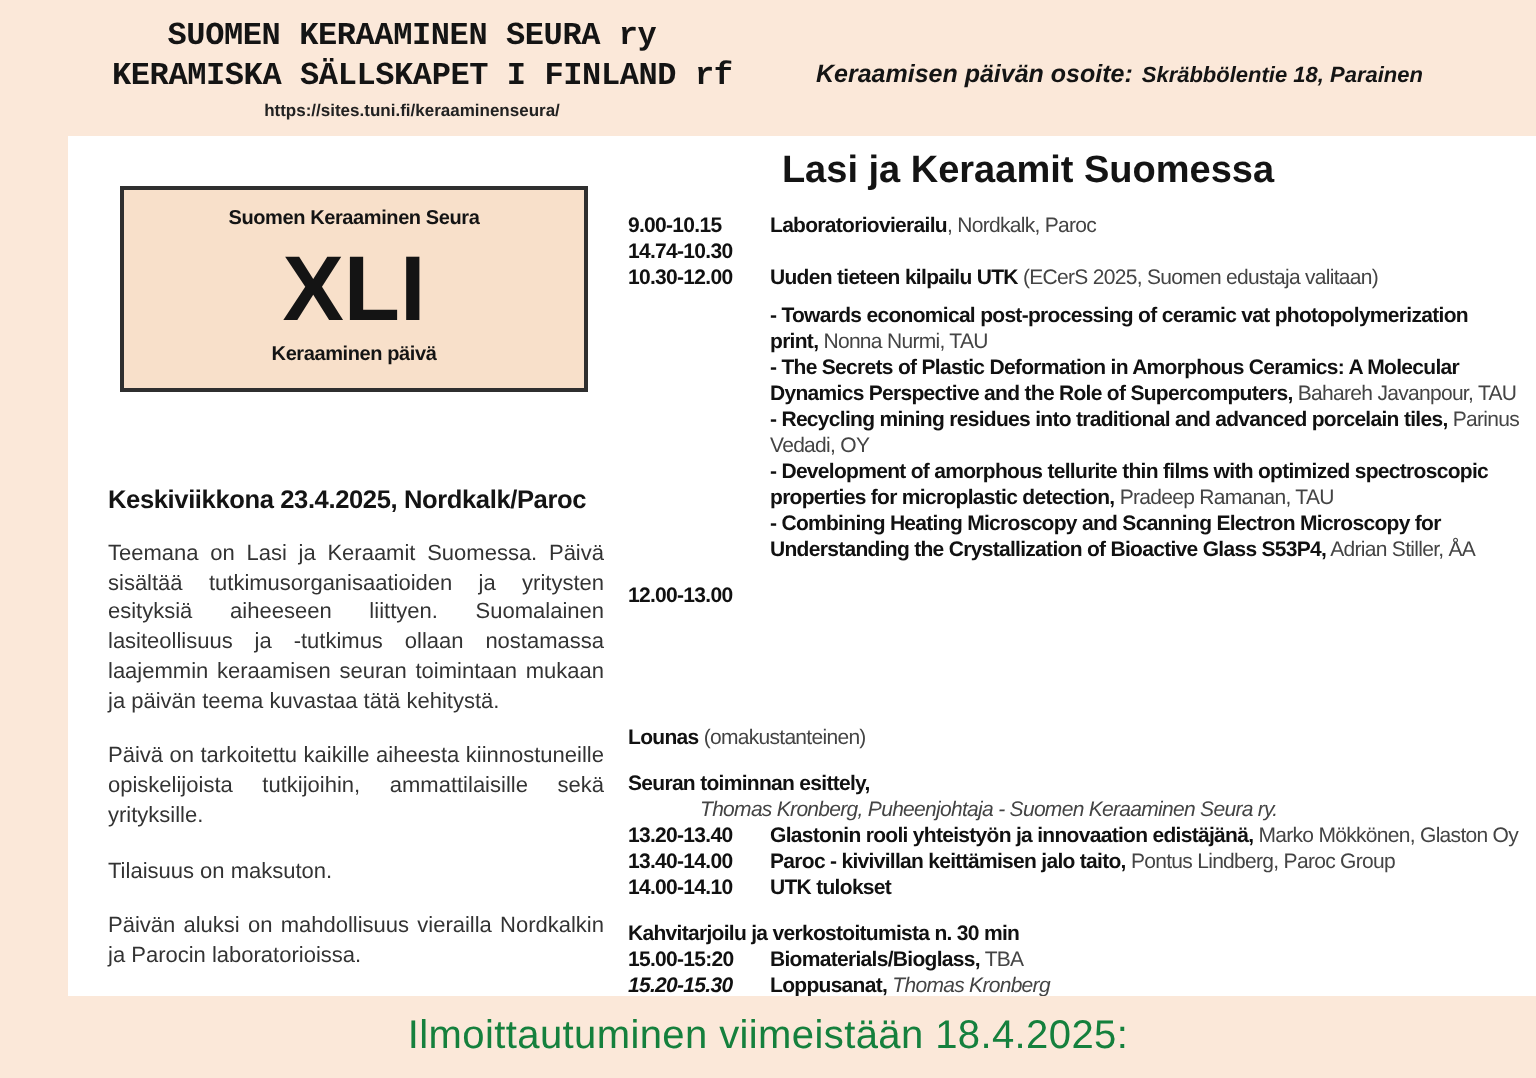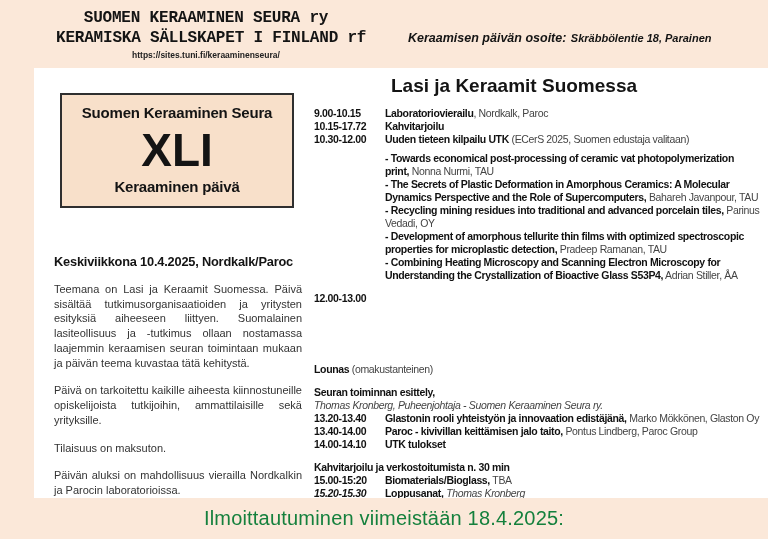--- a/index.html
+++ b/index.html
@@ -12,40 +12,40 @@
   .header-left{position:absolute;left:56px;top:8px;width:300px;text-align:center;}
   .org-line{font-weight:bold;font-size:16px;line-height:20px;letter-spacing:-0.2px;white-space:nowrap;color:#141414;font-family:Liberation Mono, monospace;}
   .org-url{font-weight:bold;font-size:8.5px;margin-top:2px;color:#222;}
   .address{position:absolute;left:408px;top:28px;font-style:italic;font-weight:bold;white-space:nowrap;color:#141414;}
   .address .label{font-size:12.5px;}
   .address .value{font-size:11px;}
   
   .main{position:absolute;left:34px;top:68px;width:734px;height:430px;background:#ffffff;display:flex;overflow:hidden;}
   .col-left{flex:0 0 280px;width:280px;box-sizing:border-box;padding:25px 12px 0 16px;}
   .event-box{margin-left:10px;width:222px;border:2px solid #2f2f2f;background:#f8e0ca;text-align:center;padding:9px 4px 11px;}
-  .event-box .l1,.event-box .l3{font-weight:bold;font-size:15px;letter-spacing:-0.2px;color:#141414;}
+  .event-box .l1,.event-box .l3{font-weight:bold;font-size:10px;letter-spacing:-0.2px;color:#141414;}
   .event-box .l2{font-weight:bold;font-size:46px;line-height:50px;margin:4px 0 3px;color:#141414;}
   .left-heading{font-weight:bold;font-size:12.8px;letter-spacing:-0.2px;white-space:nowrap;margin:46px 0 13px 4px;color:#141414;}
   .col-left p{font-size:11px;line-height:1.34;text-align:justify;margin:0 0 13px 4px;color:#333;}
   
   .col-right{flex:1;box-sizing:border-box;padding:7px 6px 0 0;}
   .prog-title{font-weight:bold;font-size:19px;width:400px;text-align:center;margin:0 0 10px 0;color:#141414;}
   .prog-row{display:flex;font-size:10.5px;line-height:13px;letter-spacing:-0.35px;}
   .prog-row .time{flex:0 0 71px;}
   .prog-row .desc{flex:1;padding-right:2px;}
   .prog-note{font-size:10.5px;line-height:13px;letter-spacing:-0.35px;}
   .gap{margin-top:10px;flex-direction:column;}
   .gap-sm{margin-top:6px;}
   .s-b{font-weight:bold;color:#111;}
   .s-r{font-weight:normal;color:#444;}
   .s-i{font-style:italic;color:#444;}
   .s-bi{font-weight:bold;font-style:italic;color:#111;}
   .time.s-b{font-weight:bold;color:#111;}
   .time.s-bi{font-weight:bold;font-style:italic;color:#111;}
-  .subline{display:block;}
+  .subline{display:block;margin-left:36px;}
   
   .footer{position:absolute;left:0;top:498px;width:768px;height:41px;display:flex;align-items:center;justify-content:center;}
   .footer-text{font-size:20px;color:#15803d;letter-spacing:0.2px;}
 </style>
 </head>
 <body>
 
 <div class="header-left">
   <div class="org-line">SUOMEN KERAAMINEN SEURA ry</div>
   <div class="org-line">KERAMISKA SÄLLSKAPET I FINLAND rf</div>
@@ -59,37 +59,36 @@
 </div>
 
 <div class="main">
 
   <div class="col-left">
     <div class="event-box">
       <div class="l1">Suomen Keraaminen Seura</div>
       <div class="l2">XLI</div>
       <div class="l3">Keraaminen päivä</div>
     </div>
-    <div class="left-heading">Keskiviikkona 10.4.2025, Nordkalk/Paroc</div>
+    <div class="left-heading">Keskiviikkona 23.4.2025, Nordkalk/Paroc</div>
     <p>Teemana on Lasi ja Keraamit Suomessa. Päivä sisältää tutkimusorganisaatioiden ja yritysten esityksiä aiheeseen liittyen. Suomalainen lasiteollisuus ja -tutkimus ollaan nostamassa laajemmin keraamisen seuran toimintaan mukaan ja päivän teema kuvastaa tätä kehitystä.</p>
     <p>Päivä on tarkoitettu kaikille aiheesta kiinnostuneille opiskelijoista tutkijoihin, ammattilaisille sekä yrityksille.</p>
     <p>Tilaisuus on maksuton.</p>
     <p>Päivän aluksi on mahdollisuus vierailla Nordkalkin ja Parocin laboratorioissa.</p>
   </div>
 
   <div class="col-right">
     <div class="prog-title">Lasi ja Keraamit Suomessa</div>
     <div>
         <div class="prog-row">
           <div class="time s-b">9.00-10.15</div>
           <div class="desc"><span class="s-b">Laboratoriovierailu</span><span class="s-r">, Nordkalk, Paroc</span></div>
         </div>
         <div class="prog-row">
-          <div class="time s-b">10.15-17.72</div>
-          <div class="desc"><span class="s-b">Kahvitarjoilu</span></div>
+          <div class="time s-b">14.74-10.30</div>
         </div>
         <div class="prog-row">
           <div class="time s-b">10.30-12.00</div>
           <div class="desc"><span class="s-b">Uuden tieteen kilpailu UTK </span><span class="s-r">(ECerS 2025, Suomen edustaja valitaan)</span></div>
         </div>
         <div class="prog-row gap-sm">
           <div class="time s-b"></div>
           <div class="desc"><span class="s-b">- Towards economical post-processing of ceramic vat photopolymerization print,</span><span class="s-r"> Nonna Nurmi, TAU</span></div>
         </div>
         <div class="prog-row">

